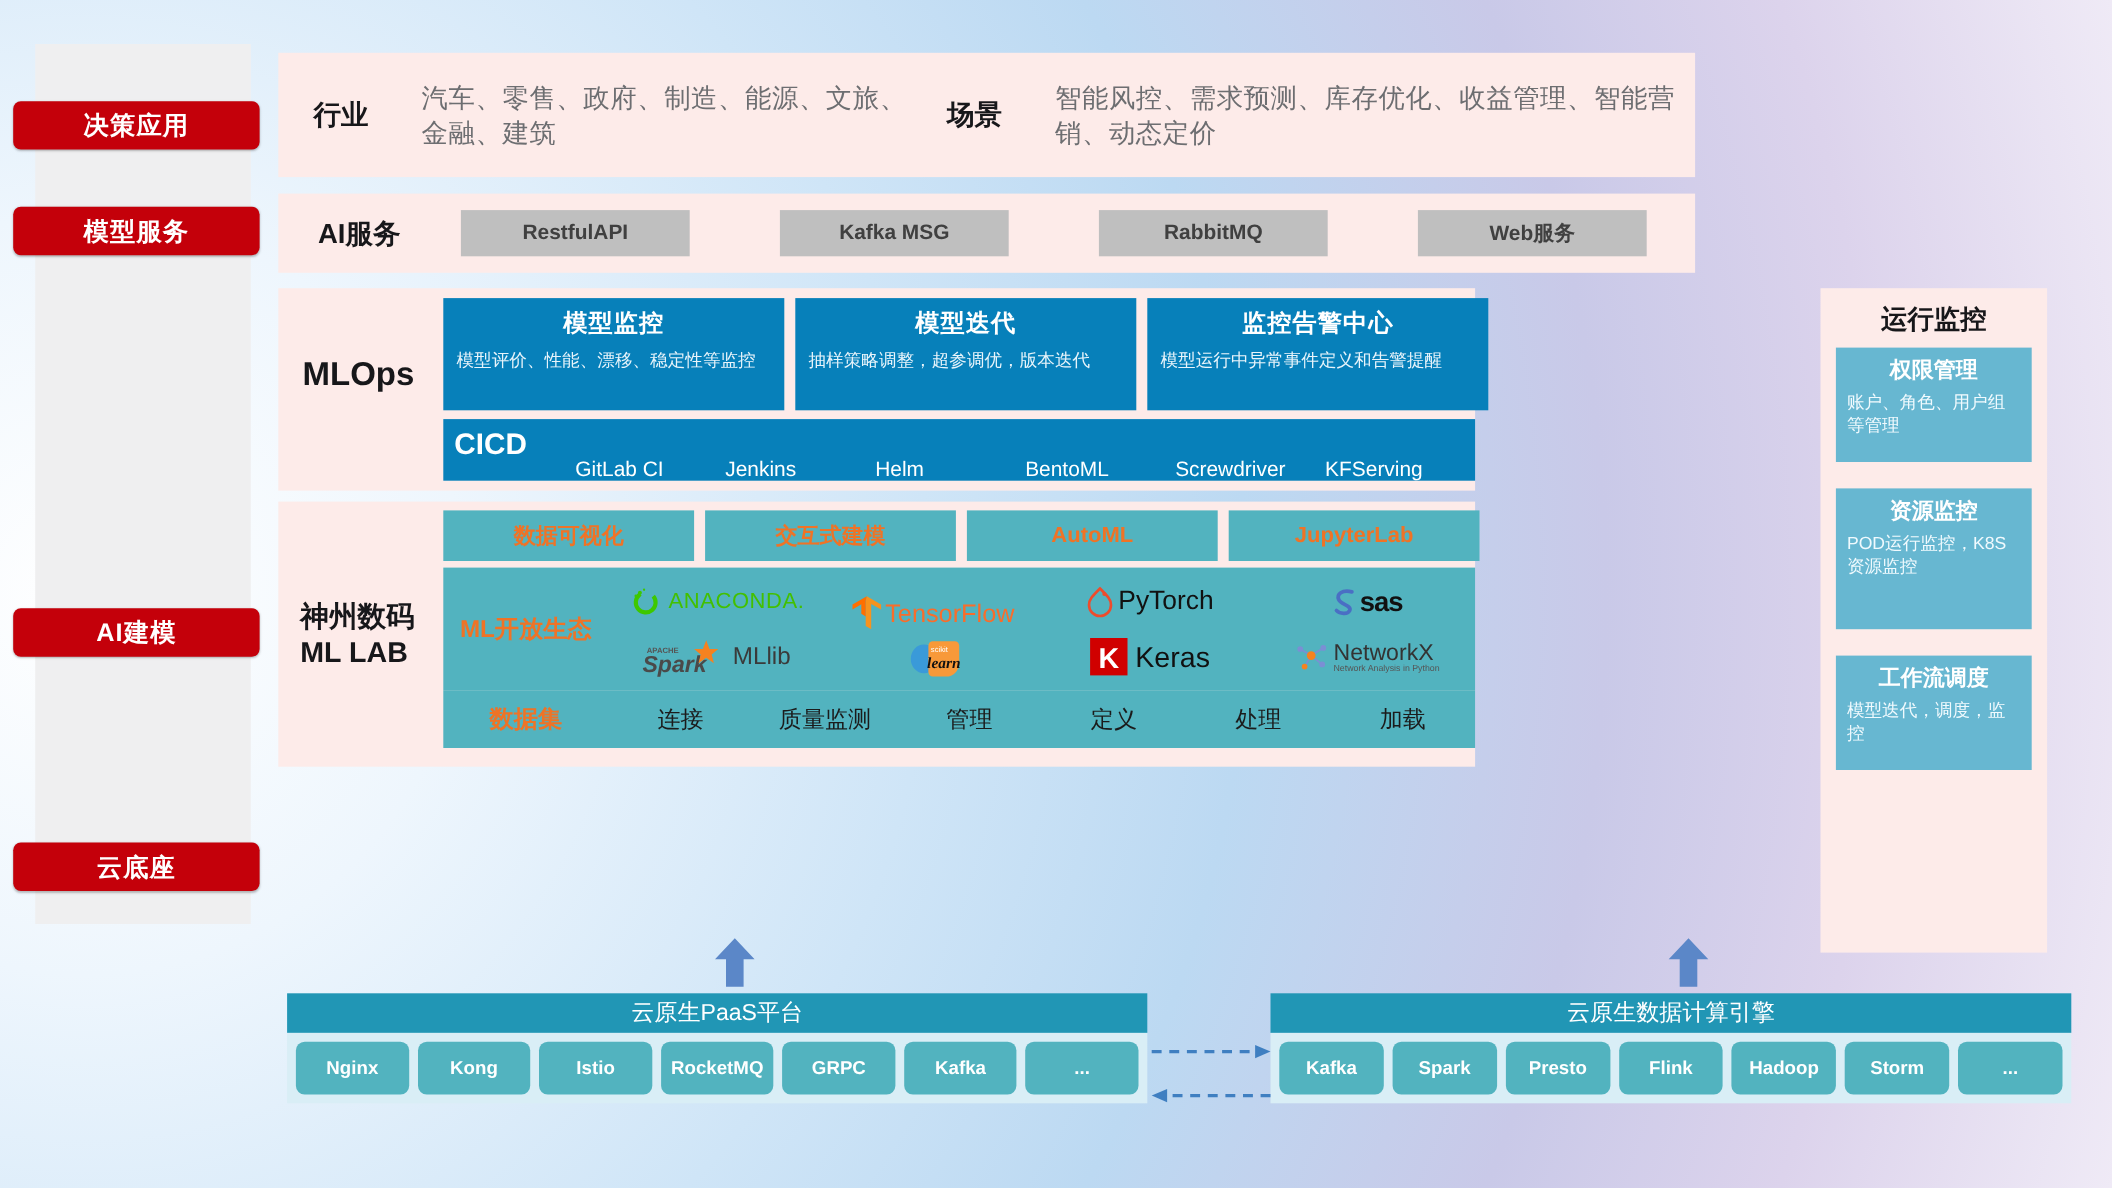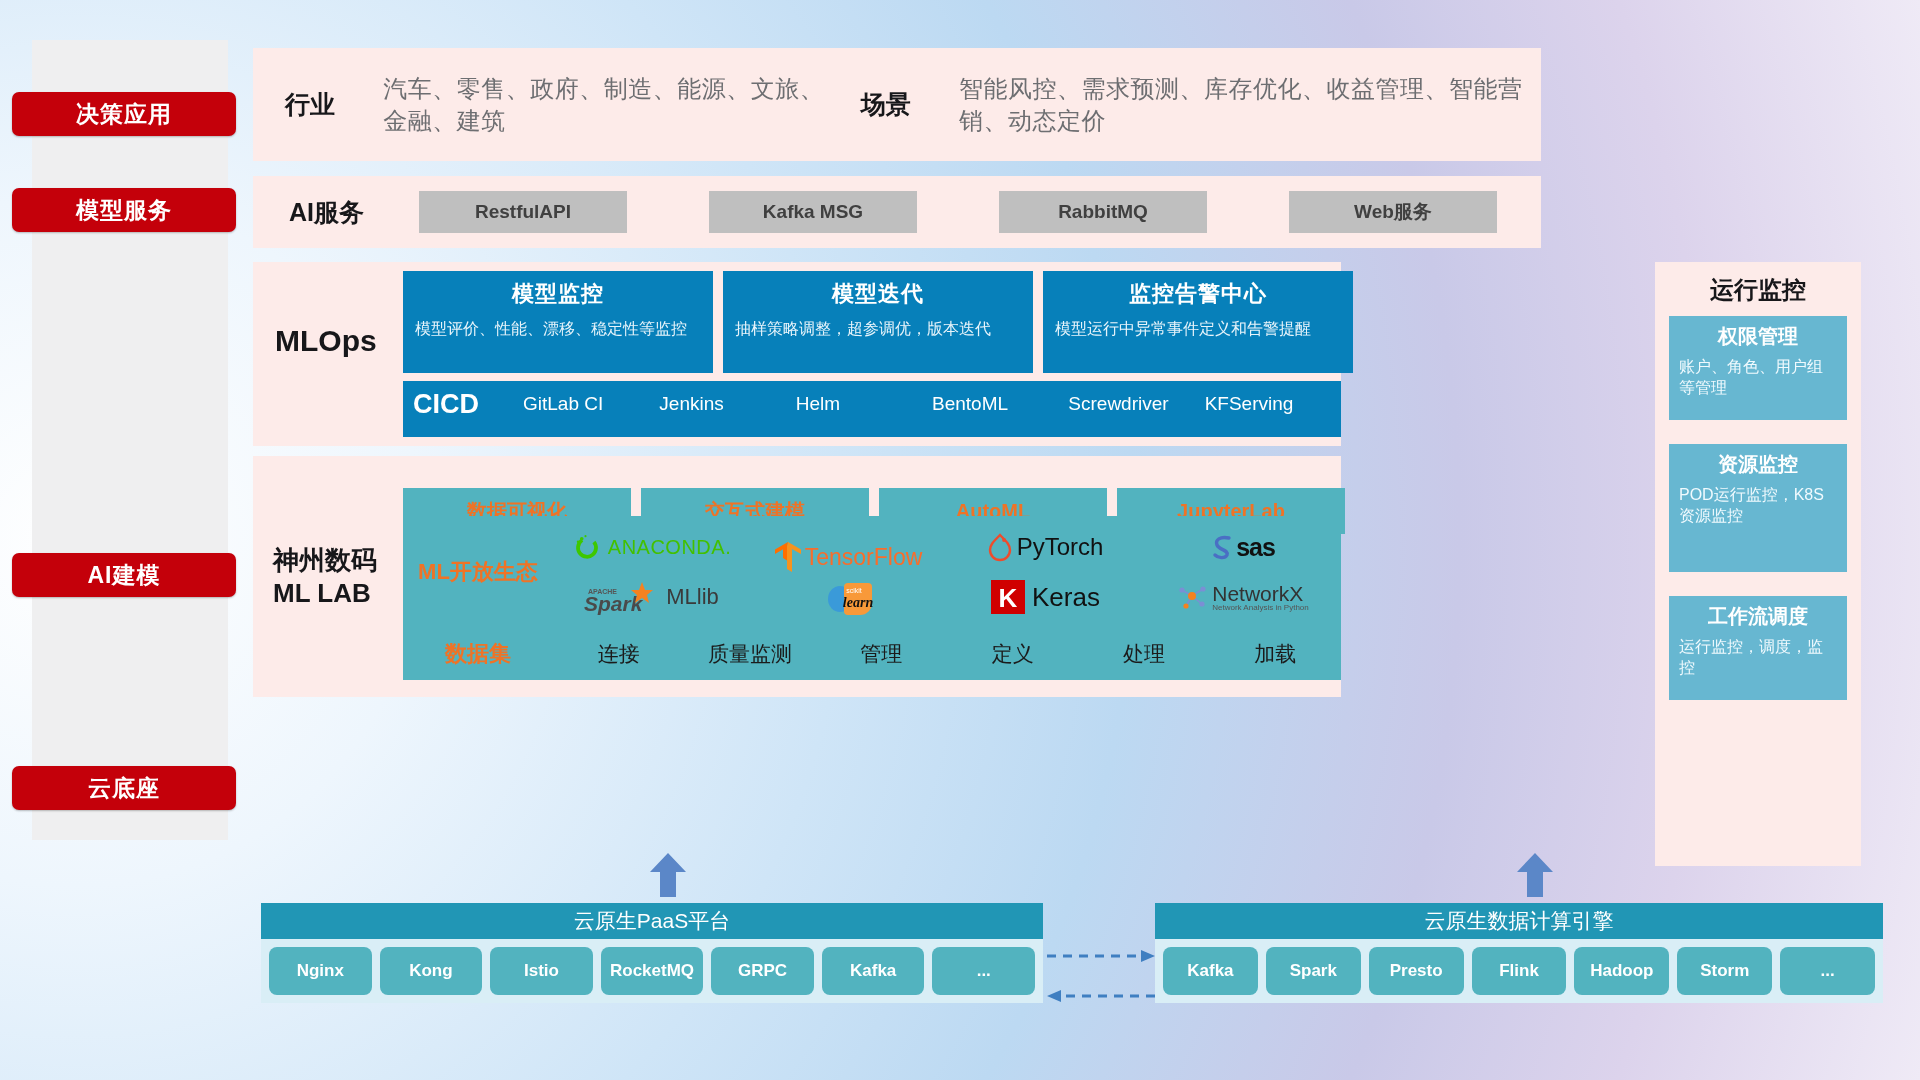--- a/index.html
+++ b/index.html
@@ -48,36 +48,36 @@
 
   
   #p-mlops{left:253px;top:262px;width:1088px;height:184px;}
   .mlops-label{position:absolute;left:22px;top:62px;width:130px;font-size:30px;font-weight:bold;color:#17171a;}
   .mlops-cards{position:absolute;left:150px;top:9px;display:flex;gap:10px;}
   .mcard{width:310px;height:102px;background:#0780ba;color:#fff;padding:8px 12px 0 12px;box-sizing:border-box;}
   .mcard h4{margin:0 0 9px 0;font-size:22px;font-weight:bold;text-align:center;letter-spacing:1px;}
   .mcard p{margin:0;font-size:16px;line-height:1.35;color:#e8f4fb;}
   .cicd{position:absolute;left:150px;top:119px;width:938px;height:56px;background:#0780ba;color:#fff;display:flex;align-items:flex-start;}
   .cicd-title{width:120px;font-size:27px;font-weight:bold;padding-left:10px;padding-top:8px;box-sizing:border-box;}
-  .cicd-items{flex:1;display:flex;}
+  .cicd-items{flex:1;display:flex;margin-top:24px;}
   .cicd-items span{flex:1;font-size:19px;padding-top:11px;line-height:1.25;word-break:break-all;}
 
   
   #p-mon{left:1655px;top:262px;width:206px;height:604px;}
   .mon-title{text-align:center;font-size:24px;font-weight:bold;color:#17171a;padding:12px 0 10px;}
   .mcell{margin:0 14px 24px 14px;background:#67b7d1;color:#fff;padding:7px 10px 10px;box-sizing:border-box;}
   .mcell h5{margin:0 0 6px;font-size:20px;font-weight:bold;text-align:center;}
   .mcell p{margin:0;font-size:16px;line-height:1.33;color:#f0fafe;}
 
   
   #p-lab{left:253px;top:456px;width:1088px;height:241px;}
   .lab-label{position:absolute;left:20px;top:88px;font-size:26px;font-weight:bold;color:#17171a;line-height:1.28;}
   .tabs{position:absolute;left:150px;top:8px;display:flex;gap:10px;}
   .tab{width:228px;height:46px;background:#52b3bf;color:#ef7326;font-size:20px;font-weight:bold;
-       display:flex;align-items:center;justify-content:center;margin-top:24px;}
+       display:flex;align-items:center;justify-content:center;}
   .eco{position:absolute;left:150px;top:60px;width:938px;height:112px;background:#52b3bf;display:flex;align-items:center;}
   .eco-label{width:150px;text-align:center;color:#ef7326;font-size:22px;font-weight:bold;}
   .eco-logos{flex:1;display:grid;grid-template-columns:repeat(4,1fr);grid-template-rows:1fr 1fr;align-items:center;justify-items:center;}
   .ds{position:absolute;left:150px;top:172px;width:938px;height:52px;background:#52b3bf;display:flex;align-items:center;}
   .ds-label{width:150px;text-align:center;color:#ef7326;font-size:22px;font-weight:bold;}
   .ds-items{flex:1;display:flex;}
   .ds-items span{flex:1;text-align:center;font-size:21px;color:#1b1b1b;}
 
   
   .cloudgrp{position:absolute;}
@@ -177,21 +177,21 @@
     <div class="mcell" style="height:104px">
       <h5>权限管理</h5>
       <p>账户、角色、用户组等管理</p>
     </div>
     <div class="mcell" style="height:128px">
       <h5>资源监控</h5>
       <p>POD运行监控，K8S资源监控</p>
     </div>
     <div class="mcell" style="height:104px">
       <h5>工作流调度</h5>
-      <p>运行监控，调度，监控</p>
+      <p>模型迭代，调度，监控</p>
     </div>
   </div>
 
   <div class="panel" id="p-lab">
     <div class="lab-label">
       <div>神州数码</div>
       <div>ML LAB</div>
     </div>
 
     <div class="tabs">

